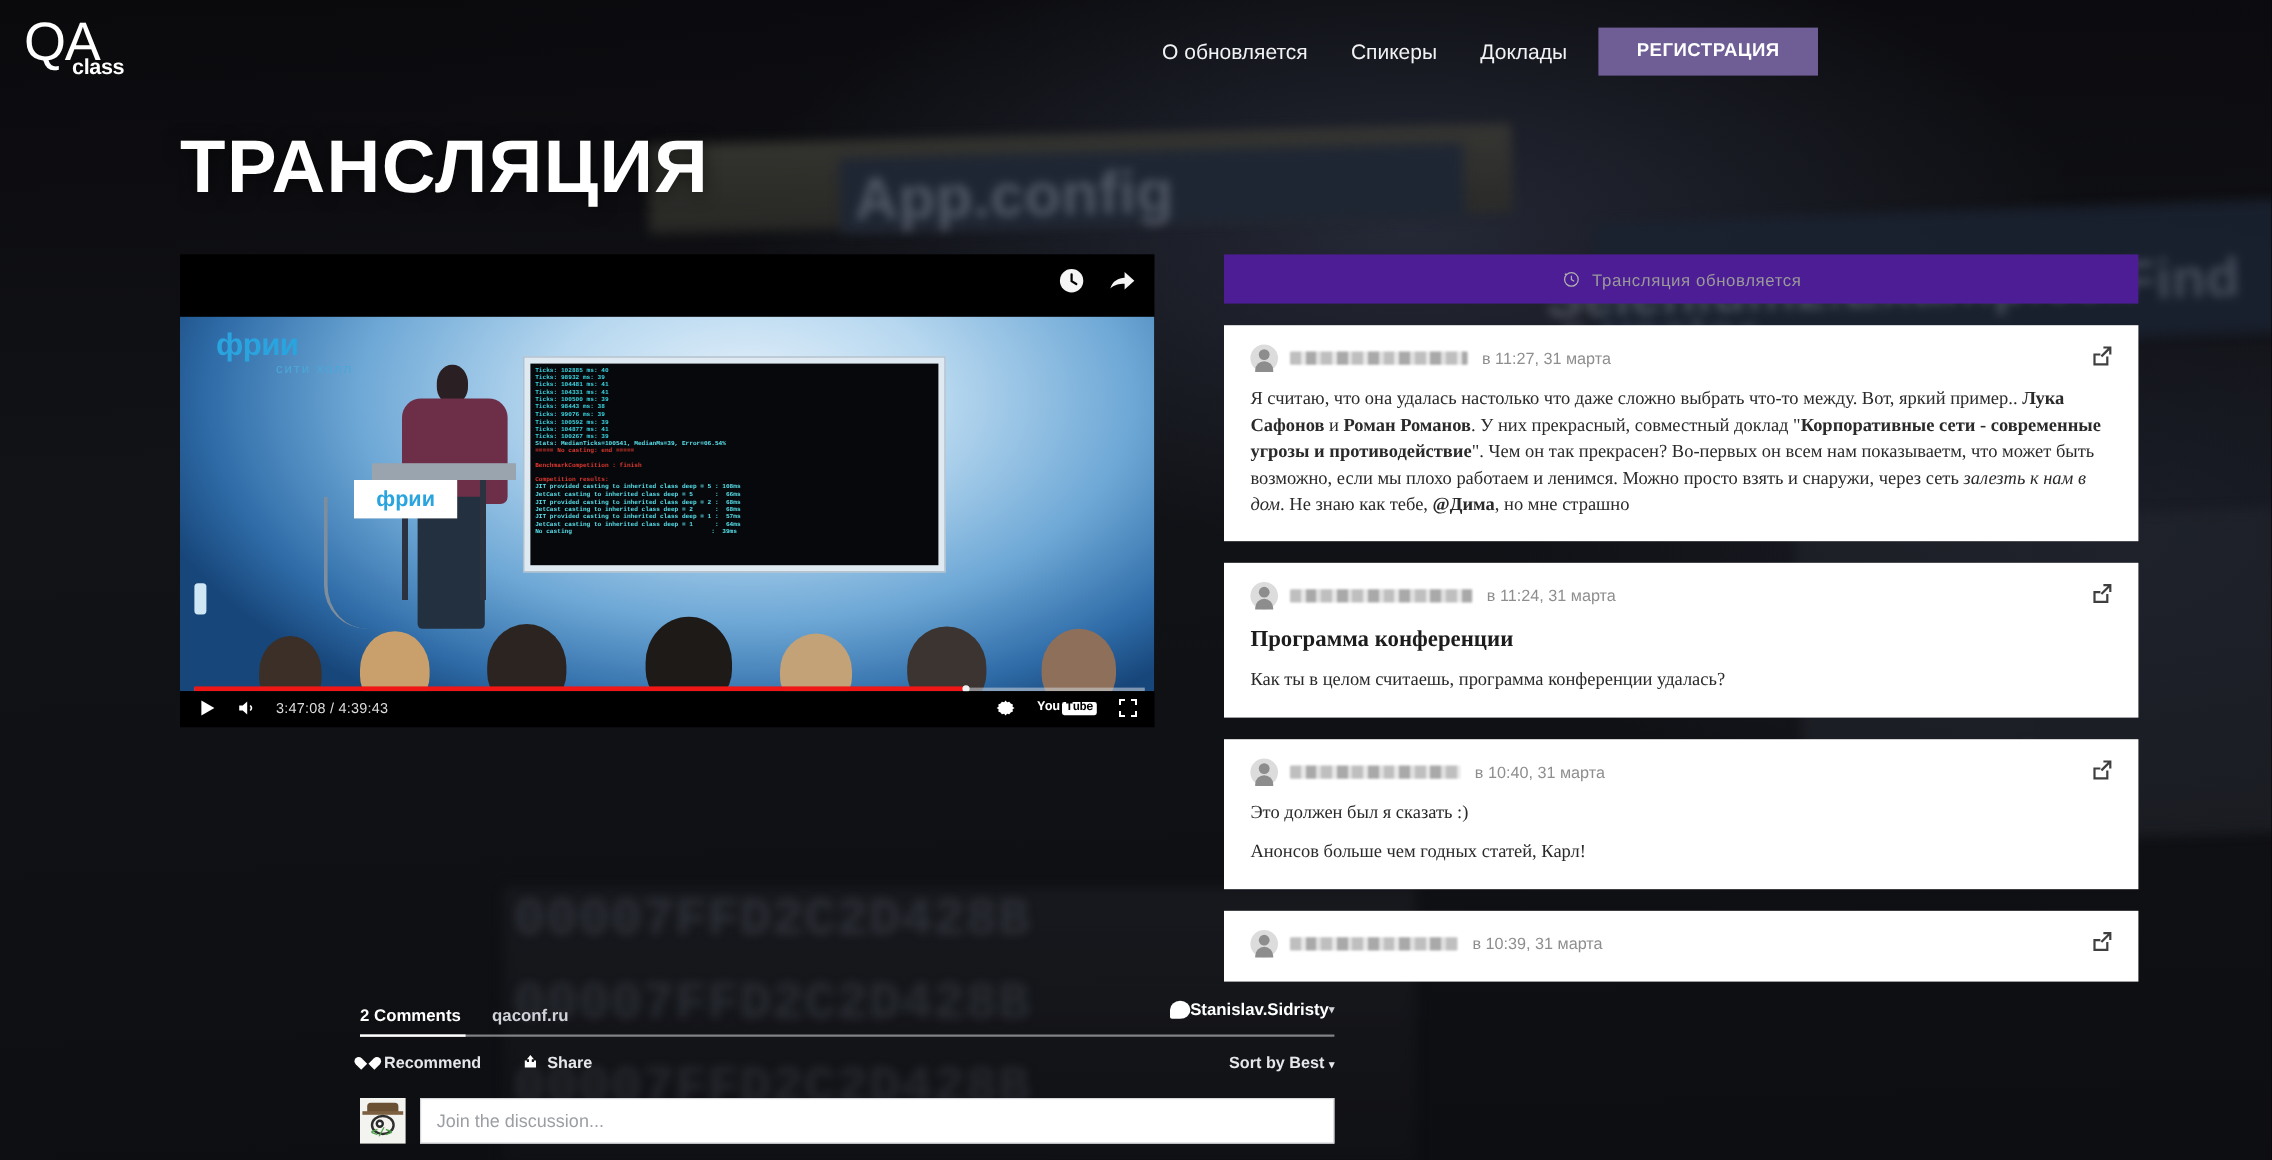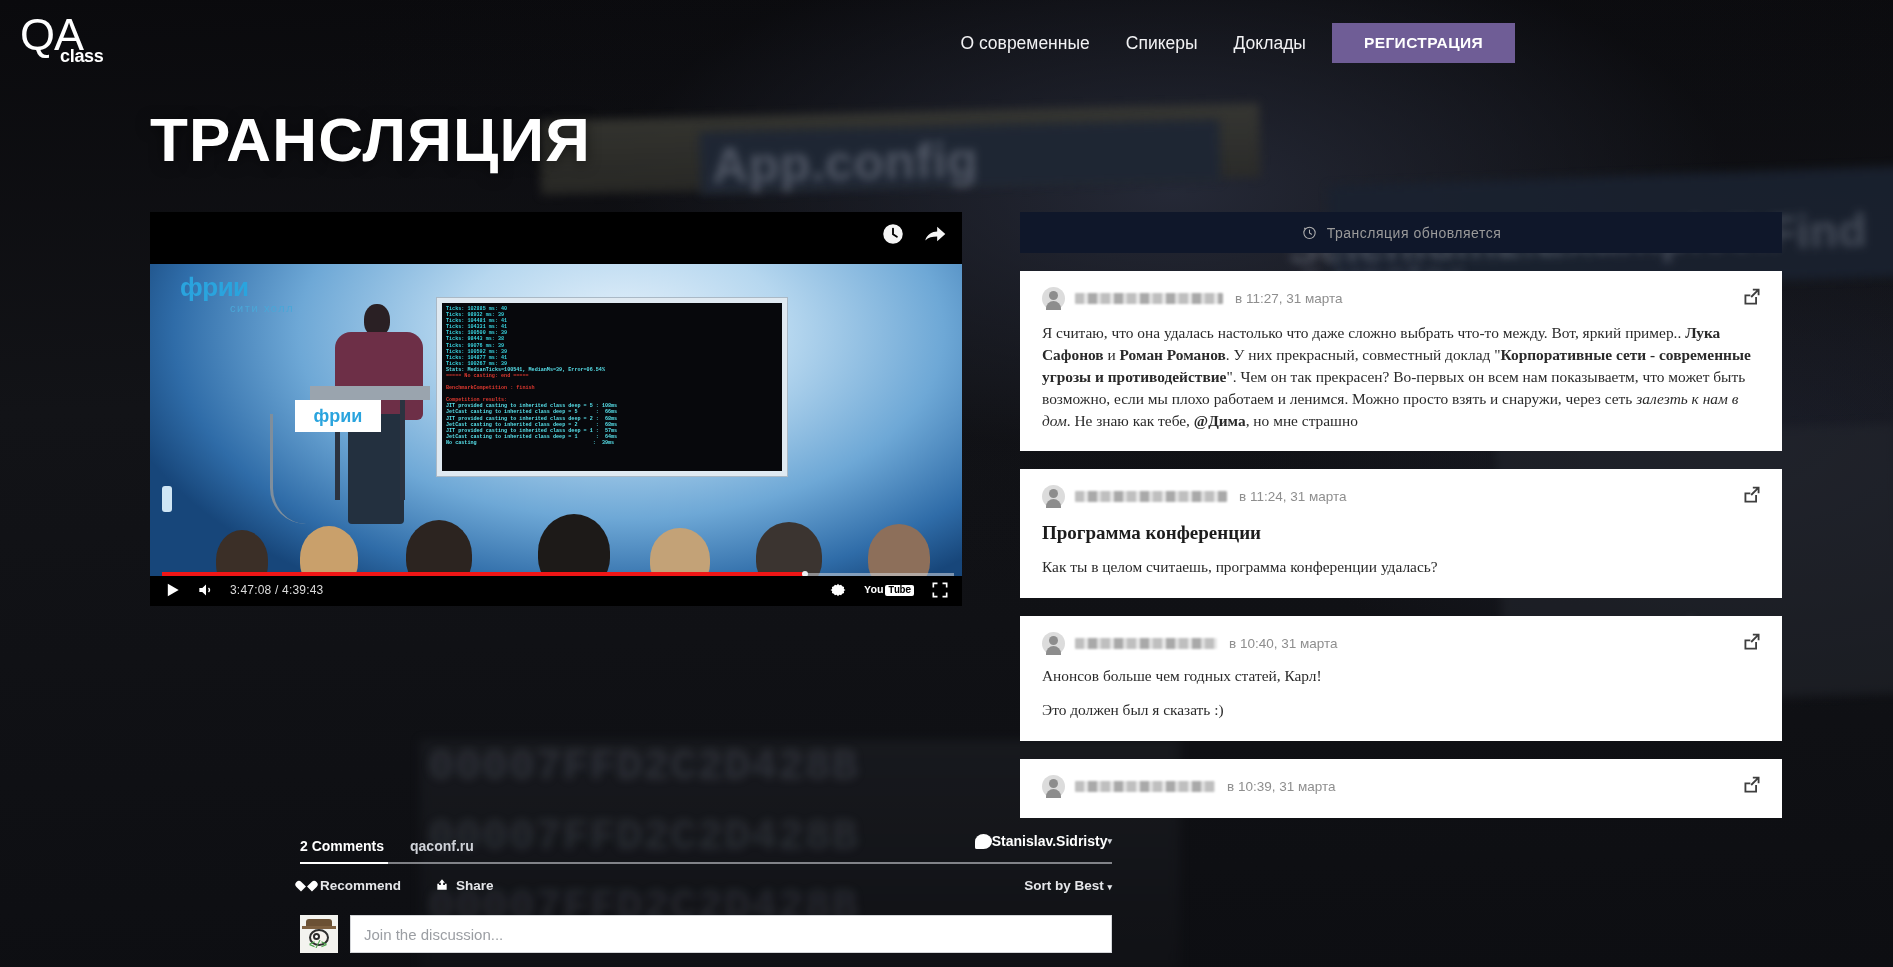--- a/index.html
+++ b/index.html
@@ -372,21 +372,21 @@
 
   
   .feed {
     position: absolute;
     left: 1020px; top: 212px;
     width: 762px;
     z-index: 25;
   }
   .feed-status {
     height: 41px;
-    background: #0f172a;
+    background: #4c1d95;
     display: flex; align-items: center; justify-content: center;
     gap: 9px;
     color: #9a9a9a; font-size: 14px;
     letter-spacing: 0.5px;
     cursor: pointer;
   }
   .card {
     background: #ffffff;
     margin-top: 18px;
     padding: 16px 22px 20px 22px;
@@ -449,21 +449,21 @@
   <div class="bg-blurtxt" data-name="bg-text-hex-2" style="left:428px; top:812px; font-size:44px; color:rgba(120,126,142,0.21); font-family:'Liberation Mono',monospace;">00007FFD2C2D428B</div>
   <div class="bg-blurtxt" data-name="bg-text-hex-3" style="left:428px; top:882px; font-size:44px; color:rgba(120,126,142,0.20); font-family:'Liberation Mono',monospace;">00007FFD2C2D428B</div>
 
   <div class="topnav" data-name="top-navigation-bar">
     <div class="logo" data-name="site-logo">
       <div class="qa" data-name="logo-text-qa">QA</div>
       <div class="conf" data-name="logo-text-conf">class</div>
     </div>
 
     <div class="navlinks" data-name="nav-links">
-      <a class="navlink" data-name="nav-item-about">О современные</a>
+      <a class="navlink" data-name="nav-item-about">О обновляется</a>
       <a class="navlink" data-name="nav-item-speakers">Спикеры</a>
       <a class="navlink" data-name="nav-item-talks">Доклады</a>
       <div class="navcta" data-name="registration-button">РЕГИСТРАЦИЯ</div>
     </div>
   </div>
 
   <div class="page-title" data-name="page-title">ТРАНСЛЯЦИЯ</div>
 
   <div class="video-col" data-name="video-column">
     <div class="player" data-name="video-player">
@@ -645,22 +645,22 @@
         <div class="card" data-name="feed-post">
           <div class="card-head" data-name="post-header">
             <span class="c-ava" data-name="avatar"></span>
             <span class="c-name" data-name="author-name-redacted" style="width:142px"></span>
             <span class="c-time" data-name="post-timestamp">в 10:40, 31 марта</span>
           </div>
           <svg class="c-share" viewBox="0 0 24 24" data-name="share-icon">
             <path d="M3 9v12h15V12h-2.2v6.8H5.2V11.2H10V9z" fill="#3f3f3f"></path>
             <path d="M13 2h8v8h-2.2V5.8l-7 7-1.6-1.6 7-7H13z" fill="#3f3f3f"></path>
           </svg>
+          <div class="c-text" data-name="post-paragraph">Это должен был я сказать :)</div>
           <div class="c-text small-gap" data-name="post-paragraph">Анонсов больше чем годных статей, Карл!</div>
-          <div class="c-text" data-name="post-paragraph">Это должен был я сказать :)</div>
         </div>
         <div class="card" data-name="feed-post">
           <div class="card-head" data-name="post-header">
             <span class="c-ava" data-name="avatar"></span>
             <span class="c-name" data-name="author-name-redacted" style="width:140px"></span>
             <span class="c-time" data-name="post-timestamp">в 10:39, 31 марта</span>
           </div>
           <svg class="c-share" viewBox="0 0 24 24" data-name="share-icon">
             <path d="M3 9v12h15V12h-2.2v6.8H5.2V11.2H10V9z" fill="#3f3f3f"></path>
             <path d="M13 2h8v8h-2.2V5.8l-7 7-1.6-1.6 7-7H13z" fill="#3f3f3f"></path>

